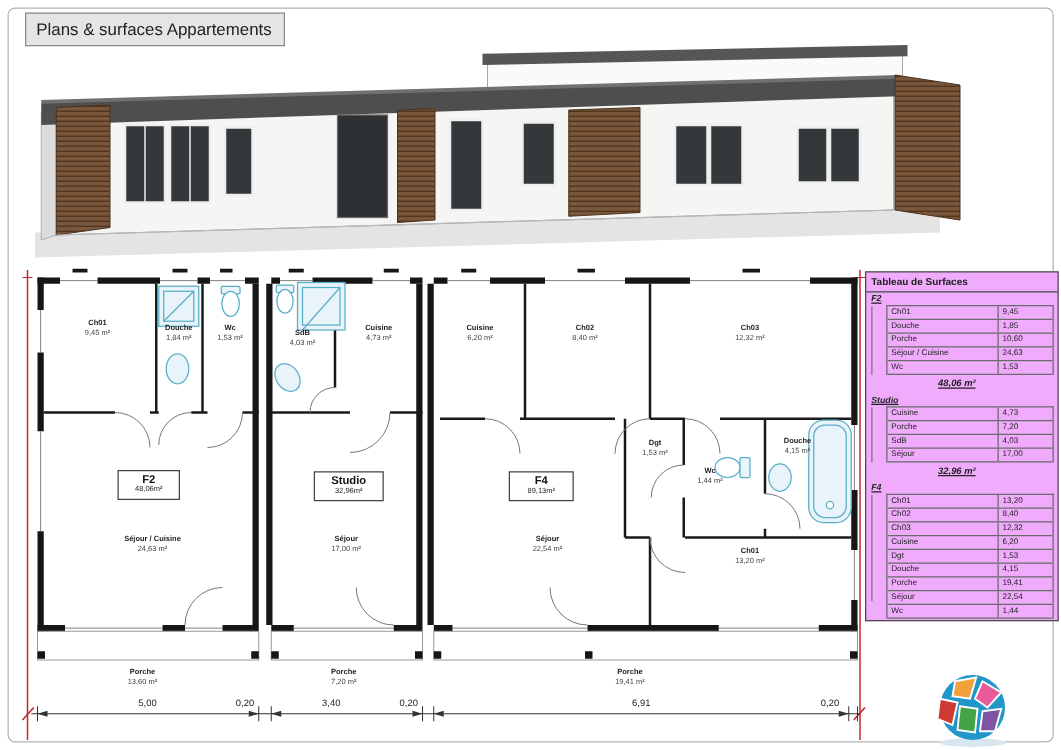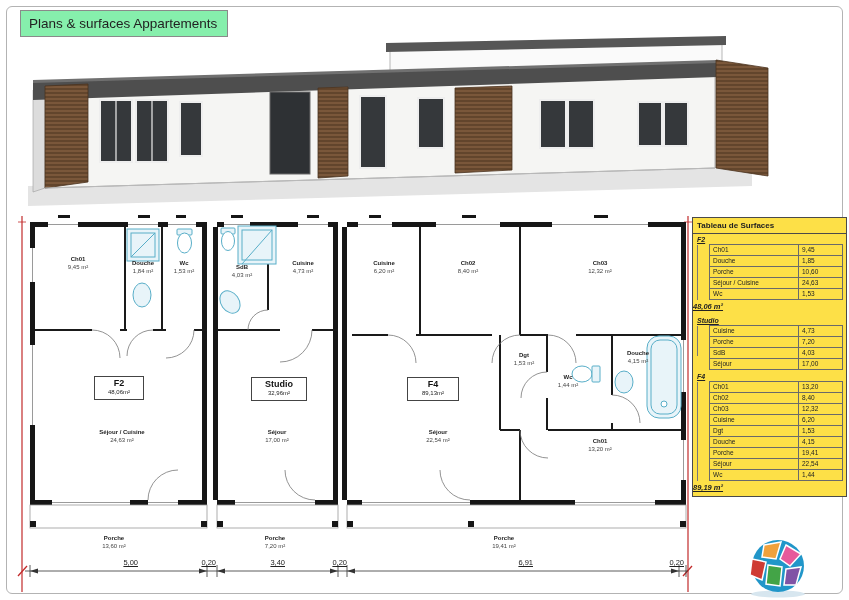--- a/index.html
+++ b/index.html
@@ -1,46 +1,46 @@
 <!DOCTYPE html>
 <html><head>
 <meta charset="utf-8">
 <style>
   html,body{margin:0;padding:0;background:#fff;}
   .sheet{position:relative;width:849px;height:600px;background:#fff;overflow:hidden;
          font-family:"Liberation Sans",sans-serif;}
   .frame{position:absolute;inset:6px;border:1px solid #b3b3b3;border-radius:6px;}
   .title-box{position:absolute;left:20px;top:10px;width:198px;height:25px;border:1px solid #8a8a8a;
-             background:#86efac;display:flex;align-items:center;padding-left:8px;
+             background:#e5e5e5;display:flex;align-items:center;padding-left:8px;
              font-size:13.5px;color:#222;z-index:5;}
   .draw{position:absolute;left:0;top:0;width:849px;height:600px;}
   
   .rm{position:absolute;width:80px;text-align:center;line-height:1.3;color:#222;z-index:3;}
   .rn{font-size:6px;font-weight:700;}
   .ra{font-size:6px;color:#444;}
   
   .apt{position:absolute;height:21px;border:1.2px solid #444;background:#fff;text-align:center;
        padding-top:1px;z-index:3;}
   .an{font-size:9px;font-weight:700;line-height:10px;color:#111;}
   .aa{font-size:6px;line-height:8px;color:#222;}
   
-  .dim{position:absolute;font-size:7.5px;color:#222;text-align:right;width:40px;z-index:3;text-decoration:underline;}
+  .dim{position:absolute;font-size:7.5px;color:#222;text-align:center;width:40px;z-index:3;}
   
   .stable{position:absolute;left:692px;top:217px;width:153px;border:1px solid #4a4a4a;
-          background:#fde047;color:#222;z-index:4;}
+          background:#f0abfc;color:#222;z-index:4;}
   .stable-title{font-weight:700;font-size:8px;padding:3px 4px;border-bottom:1px solid #4a4a4a;}
   .sec{position:relative;padding-bottom:1px;}
   .sec::before{content:"";position:absolute;left:4px;top:11px;bottom:15px;width:1px;background:#777;}
   .sec-name{font-style:italic;font-weight:700;text-decoration:underline;
             padding:2px 0 1px 4px;font-size:7px;}
   .sec-rows{margin-left:16px;margin-right:3px;border:1px solid #6a6a6a;border-bottom:none;}
   .srow{display:flex;border-bottom:1px solid #6a6a6a;height:10px;line-height:10px;font-size:6.5px;}
   .sl{flex:1;padding-left:3px;border-right:1px solid #6a6a6a;overflow:hidden;white-space:nowrap;}
   .sv{width:40px;padding-left:3px;}
-  .sec-total{text-align:left;font-weight:700;font-style:italic;text-decoration:underline;
+  .sec-total{text-align:center;font-weight:700;font-style:italic;text-decoration:underline;
              padding:2px 8px 3px 0;font-size:7.5px;}
   .logo{position:absolute;left:740px;top:537px;z-index:6;}
 </style>
 </head>
 <body>
 
 <div class="sheet">
   <div class="frame"></div>
   <div class="title-box">Plans &amp; surfaces Appartements</div>
 
@@ -393,20 +393,21 @@
           </div>
         <div class="srow">
             <span class="sl">SdB</span>
             <span class="sv">4,03</span>
           </div>
         <div class="srow">
             <span class="sl">Séjour</span>
             <span class="sv">17,00</span>
           </div>
       </div>
+      <div class="sec-total">32,96 m²</div>
     </div>
 
     <div class="sec">
       <div class="sec-name">F4</div>
       <div class="sec-rows">
         <div class="srow">
             <span class="sl">Ch01</span>
             <span class="sv">13,20</span>
           </div>
         <div class="srow">
@@ -435,21 +436,20 @@
           </div>
         <div class="srow">
             <span class="sl">Séjour</span>
             <span class="sv">22,54</span>
           </div>
         <div class="srow">
             <span class="sl">Wc</span>
             <span class="sv">1,44</span>
           </div>
       </div>
-      <div class="sec-total">89,19 m²</div>
     </div>
   </div>
 
   <svg class="logo" width="80" height="62" viewBox="0 0 80 62">
     <ellipse cx="38" cy="57" rx="27" ry="3.5" fill="#d7e6ef"></ellipse>
     <circle cx="38" cy="29" r="26" fill="#2196c9"></circle>
     <polygon points="24,8 41,5 36,22 22,20" fill="#f0a13c" stroke="#fff" stroke-width="1.5"></polygon>
     <polygon points="46,8 61,17 50,29 40,22" fill="#e75a9b" stroke="#fff" stroke-width="1.5"></polygon>
     <polygon points="12,22 26,25 22,43 10,38" fill="#cf3b33" stroke="#fff" stroke-width="1.5"></polygon>
     <polygon points="28,28 42,30 40,49 26,47" fill="#43a447" stroke="#fff" stroke-width="1.5"></polygon>

